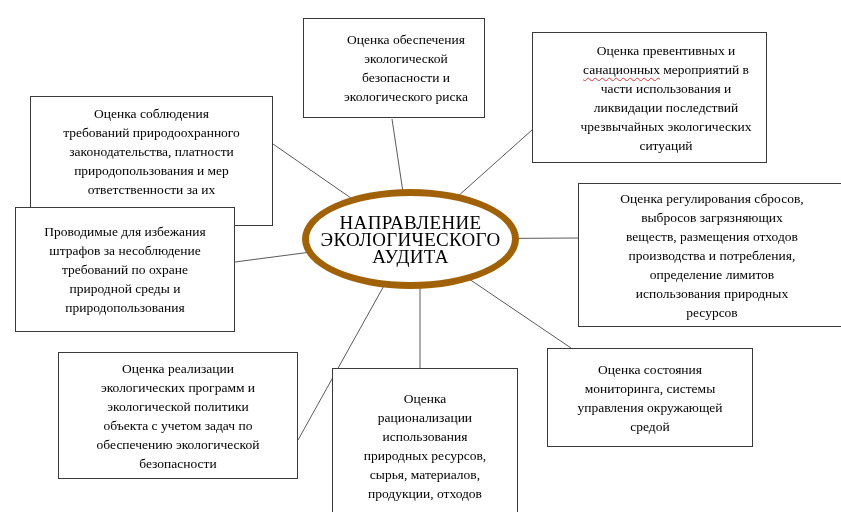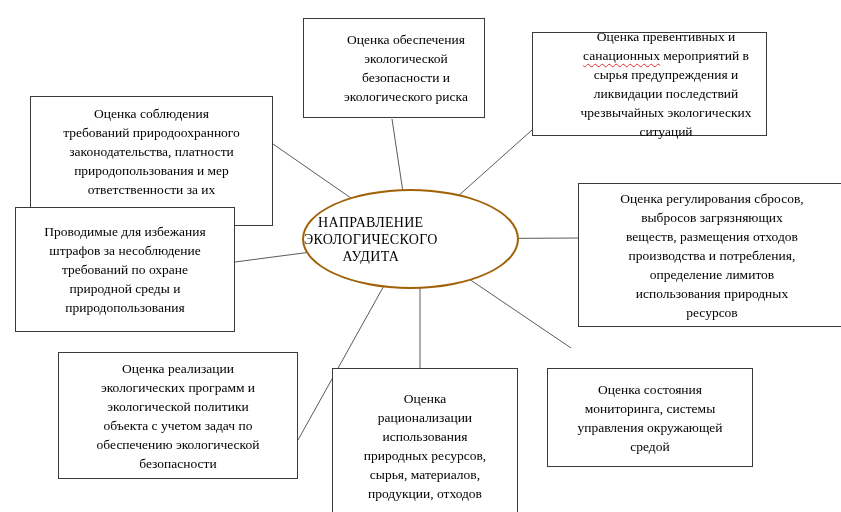--- a/index.html
+++ b/index.html
@@ -37,39 +37,40 @@
     font-size: 13.5px;
     line-height: 19px;
     white-space: pre-line;
     padding: 4px 8px;
   }
   .ellipse {
     position: absolute;
     left: 302px; top: 189px;
     width: 217px; height: 100px;
     box-sizing: border-box;
-    border: 2px solid #a16207;
+    border: 7px solid #a16207;
     border-radius: 50%;
     background: #ffffff;
     display: flex;
     align-items: center;
+    justify-content: center;
     text-align: center;
-    font-size: 14px;
+    font-size: 19px;
     line-height: 17px;
     white-space: pre-line;
     letter-spacing: 0.3px;
   }
   .node-tl { left: 30px;  top: 48px;  width: 243px; height: 130px; margin-top: 48px; }
   .node-tc { left: 303px; top: 18px;  width: 182px; height: 100px; padding-left: 32px; }
-  .node-tr { left: 532px; top: 32px;  width: 235px; height: 104px; padding-left: 41px; }
+  .node-tr { left: 532px; top: 32px;  width: 235px; height: 131px; padding-left: 41px; }
   .node-r  { left: 578px; top: 183px; width: 268px; height: 144px; }
   .node-l  { left: 15px;  top: 207px; width: 220px; height: 125px; }
   .node-bl { left: 58px;  top: 352px; width: 240px; height: 127px; }
   .node-bc { left: 332px; top: 368px; width: 186px; height: 156px; }
-  .node-br { left: 547px; top: 368px; width: 206px; height: 99px; }
+  .node-br { left: 547px; top: 348px; width: 206px; height: 99px; }
   .misspelled {
     text-decoration: underline wavy #e03030 1px;
     text-underline-offset: 3px;
   }
 </style>
 </head>
 <body>
 
 <div class="canvas">
 
@@ -92,21 +93,21 @@
 нарушение</div>
 
   <div class="node node-tc">Оценка обеспечения
 экологической
 безопасности и
 экологического риска</div>
 
   <div class="node node-tr">
     <span><span>Оценка превентивных и
 </span><span class="misspelled">санационных</span><span> мероприятий в
-сырья предупреждения и
+части использования и
 ликвидации последствий
 чрезвычайных экологических
 ситуаций</span></span>
   </div>
 
   <div class="node node-r">Оценка регулирования сбросов,
 выбросов загрязняющих
 веществ, размещения отходов
 производства и потребления,
 определение лимитов

